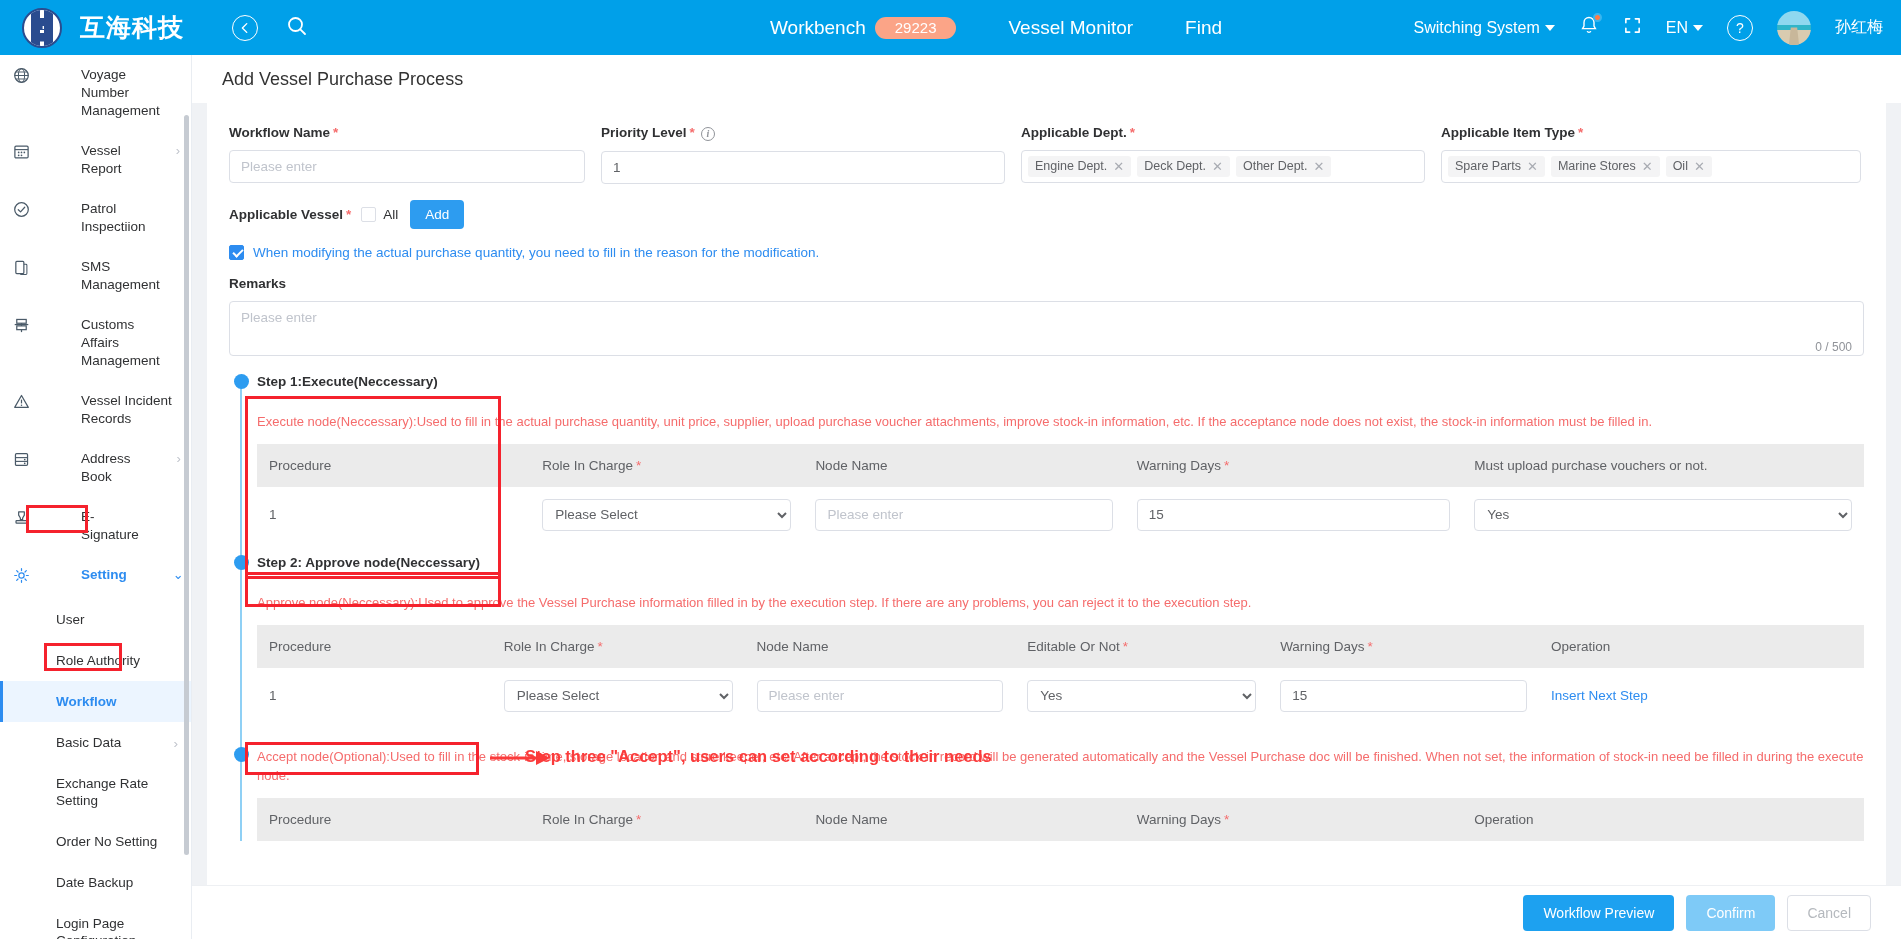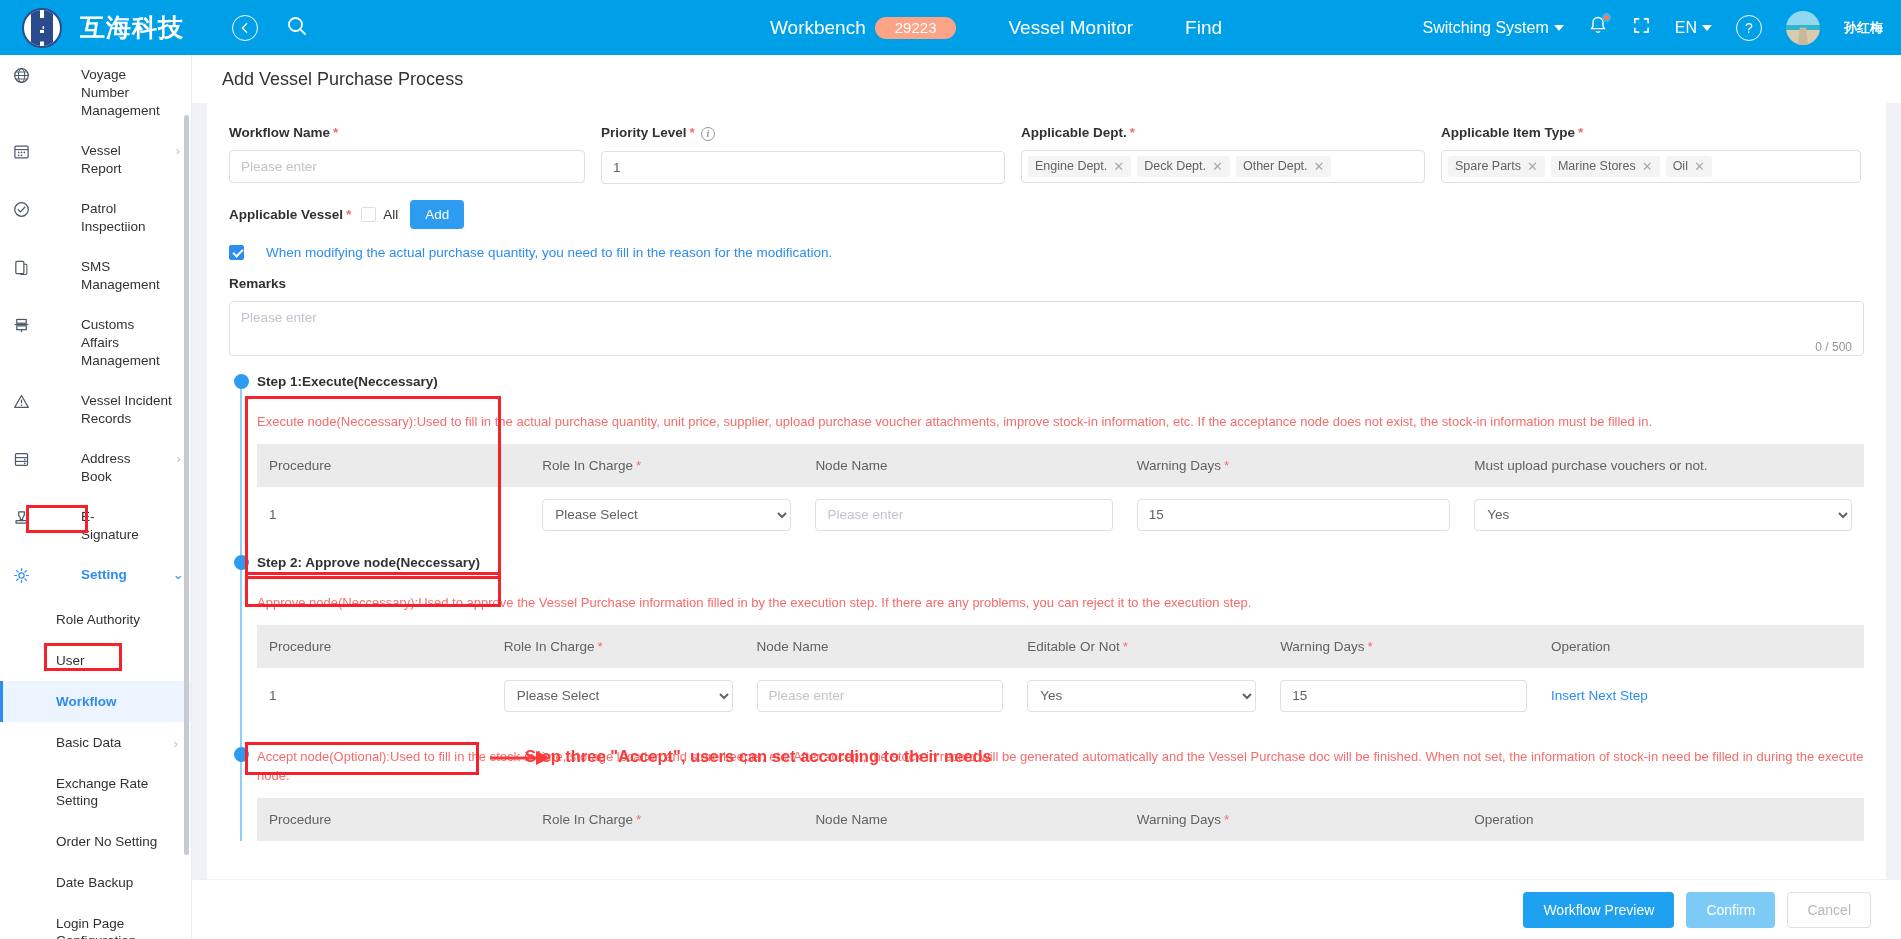--- a/index.html
+++ b/index.html
@@ -67,21 +67,21 @@
   .bell-dot { position: absolute; right: -3px; top: -2px; width: 9px; height: 9px;
               border-radius: 50%; background: #ff7a45; border: 2px solid #39b6ef; }
   .lang { font-size: 16px; cursor: pointer; }
   .avatar {
     width: 34px; height: 34px; border-radius: 50%;
     background: linear-gradient(#8fd8ef 0 42%, #2fb5c9 42% 55%, #d9cbb0 55% 100%);
     position: relative; overflow: hidden; cursor: pointer;
   }
   .avatar::after { content:""; position:absolute; left:13px; top:14px;
      width:8px; height:20px; background:#c8b79a; transform: perspective(12px) rotateX(18deg);}
-  .uname { font-size: 13px; font-weight: bold; }
+  .uname { font-size: 16px; font-weight: normal; }
 
   
   .sidebar {
     position: absolute; top: 55px; left: 0; width: 192px; height: 884px;
     background: #fff; overflow: hidden; border-right: 1px solid #e9edf2; z-index: 20;
   }
   .side-scroll { position: relative; width: 192px; }
   .side-item {
     display: flex; align-items: flex-start; padding: 11px 12px 11px 13px;
     font-size: 13.5px; color: #303133; cursor: pointer; position: relative;
@@ -159,21 +159,21 @@
   .cbx.checked { background: #2d8cf0; border-color: #2d8cf0; position: relative; }
   .cbx.checked::after {
     content: ""; position: absolute; left: 4.5px; top: 1px; width: 4px; height: 8px;
     border: solid #fff; border-width: 0 2px 2px 0; transform: rotate(45deg);
   }
   .btn-add {
     background: #2d9cf0; color: #fff; border: none; border-radius: 4px;
     padding: 7px 15px; font-size: 13.5px; cursor: pointer;
     font-family: "Liberation Sans", sans-serif;
   }
-  .note-line { display: flex; align-items: center; gap: 22px; padding-top: 16px; }
+  .note-line { display: flex; align-items: center; gap: 9px; padding-top: 16px; }
   .note-text { color: #2d8cf0; font-size: 13.5px; }
 
   .remarks-label { font-size: 13.5px; font-weight: bold; color: #303133; padding-top: 16px; }
   .ta-wrap { position: relative; margin-top: 10px; }
   .ta {
     width: 100%; height: 55px; border: 1px solid #dcdfe6; border-radius: 4px;
     padding: 8px 11px; font-size: 13.5px; color: #606266; resize: none;
     font-family: "Liberation Sans", sans-serif;
   }
   .ta::placeholder { color: #c0c4cc; }
@@ -199,21 +199,21 @@
   table.wt td { padding: 12px; font-size: 13.5px; color: #606266; background: #fff; }
   .sel {
     width: 100%; height: 32px; border: 1px solid #dcdfe6; border-radius: 4px;
     font-size: 13.5px; color: #606266; padding: 0 8px; background: #fff;
     font-family: "Liberation Sans", sans-serif;
   }
   .link-blue { color: #2d8cf0; cursor: pointer; font-size: 13.5px; }
 
   
   .footer {
-    position: absolute; bottom: 0; left: 0; right: 0; height: 60px;
+    position: absolute; bottom: 0; left: 0; right: 0; height: 54px;
     background: #fff; display: flex; align-items: center;
     justify-content: flex-end; gap: 12px; padding-right: 30px;
     border-top: 1px solid #eef0f3;
   }
   .btn { border-radius: 4px; font-size: 14px; padding: 9px 19px; cursor: pointer;
          border: 1px solid transparent; font-family: "Liberation Sans", sans-serif; }
   .btn-primary { background: #1da1f0; color: #fff; }
   .btn-disabled { background: #7ecaf7; color: #fff; }
   .btn-ghost { background: #fff; color: #b5b9be; border: 1px solid #dcdfe6; }
 
@@ -393,24 +393,24 @@
         <svg width="17" height="17" viewBox="0 0 18 18">
             <circle cx="9" cy="9" r="2.8" stroke="currentColor" stroke-width="1.3" fill="none"></circle>
             <path d="M9 1.8v2M9 14.2v2M1.8 9h2M14.2 9h2M3.9 3.9l1.4 1.4M12.7 12.7l1.4 1.4M14.1 3.9l-1.4 1.4M5.3 12.7l-1.4 1.4" stroke="currentColor" stroke-width="1.3" stroke-linecap="round"></path>
           </svg>
       </span>
       <span class="si-label">Setting</span>
       <span class="si-arrow" style="color:#2d8cf0;">⌄</span>
     </div>
 
     <div class="side-sub">
+      <span>User</span>
+    </div>
+    <div class="side-sub">
       <span>Role Authority</span>
-    </div>
-    <div class="side-sub">
-      <span>User</span>
     </div>
     <div class="side-sub active">
       <span>Workflow</span>
     </div>
     <div class="side-sub">
       <span>Basic Data</span>
       <span class="sub-arrow">›</span>
     </div>
     <div class="side-sub">
       <span>Exchange Rate Setting</span>

